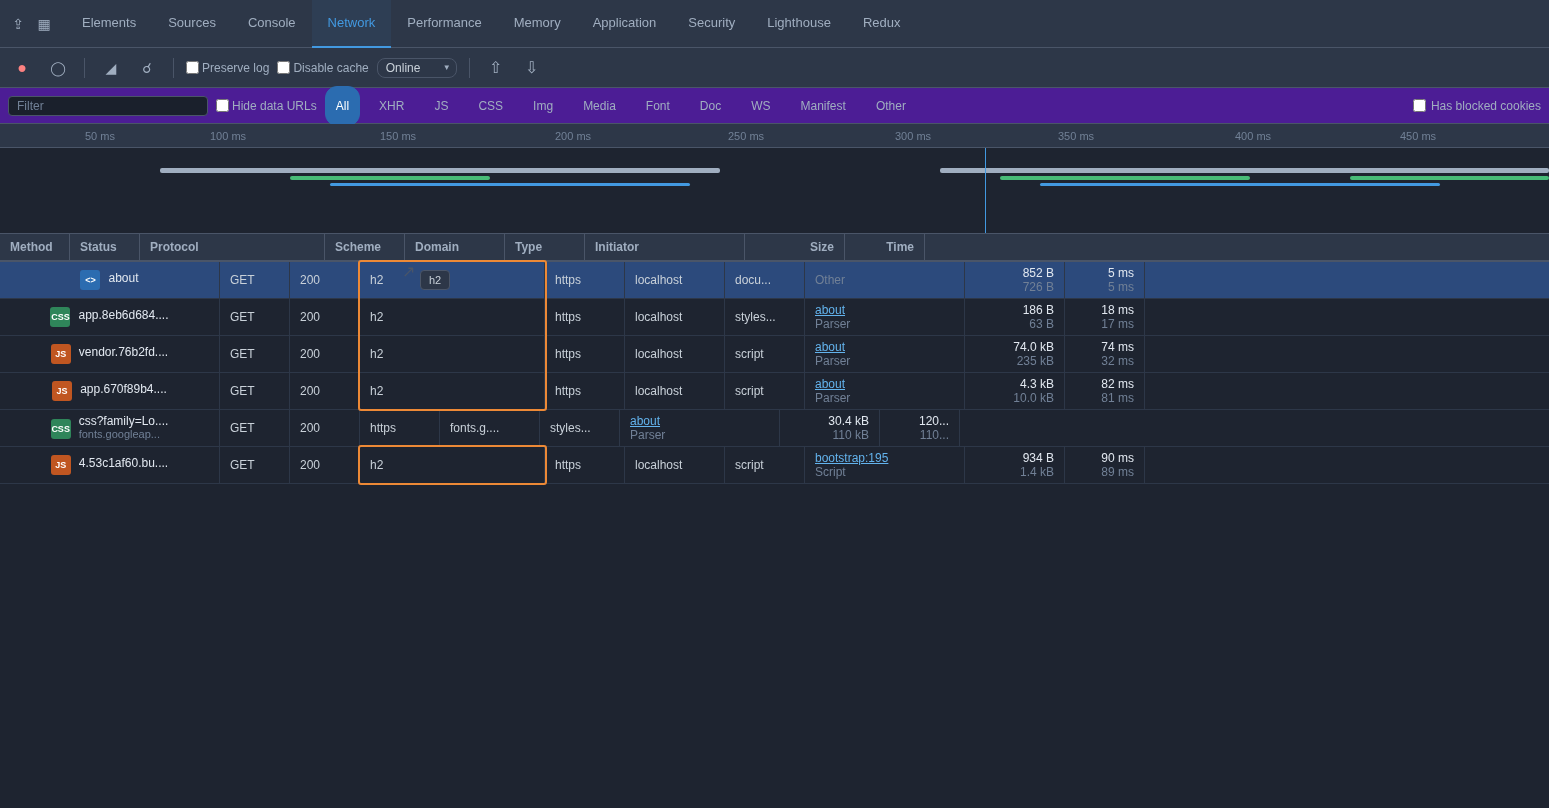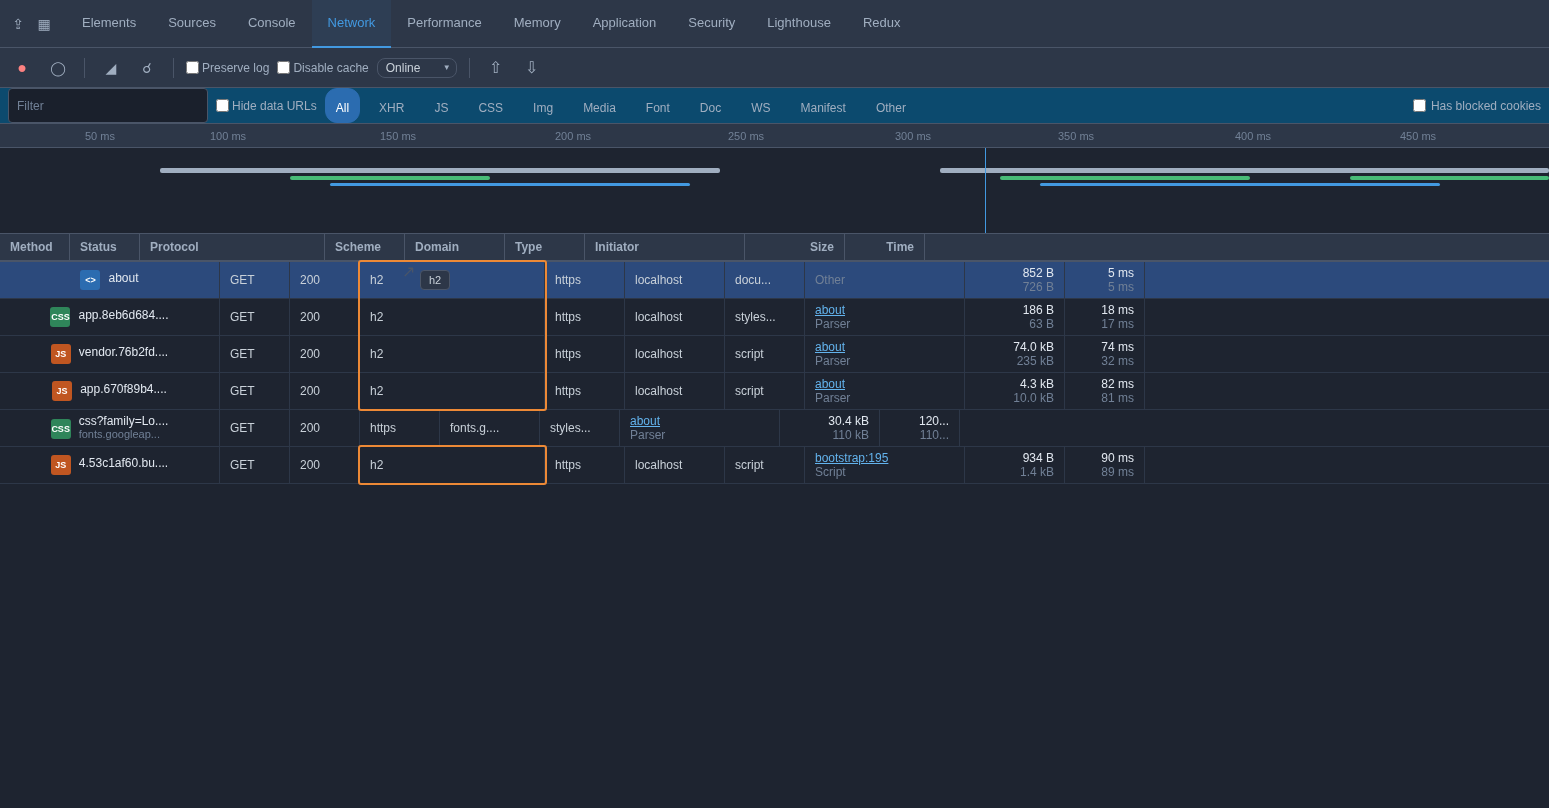--- a/index.html
+++ b/index.html
@@ -104,21 +104,22 @@
       pointer-events: none;
     }
     .upload-icon, .download-icon {
       color: #a0aec0;
       font-size: 16px;
     }
 
     
     .filter-bar {
       display: flex;
-      background: #0c4a6e;
+      align-items: center;
+      background: #4c1d95;
       border-bottom: 1px solid #4a5568;
       height: 36px;
       padding: 0 8px;
       gap: 8px;
     }
     .filter-input {
       background: #1a202c;
       border: 1px solid #4a5568;
       color: #c9d1d9;
       border-radius: 4px;

